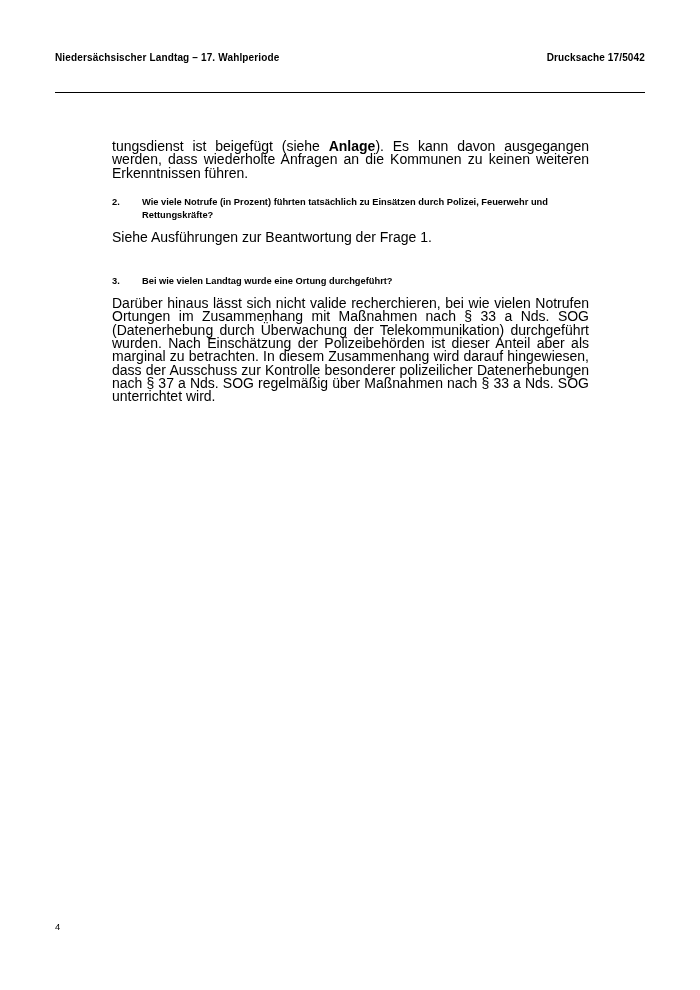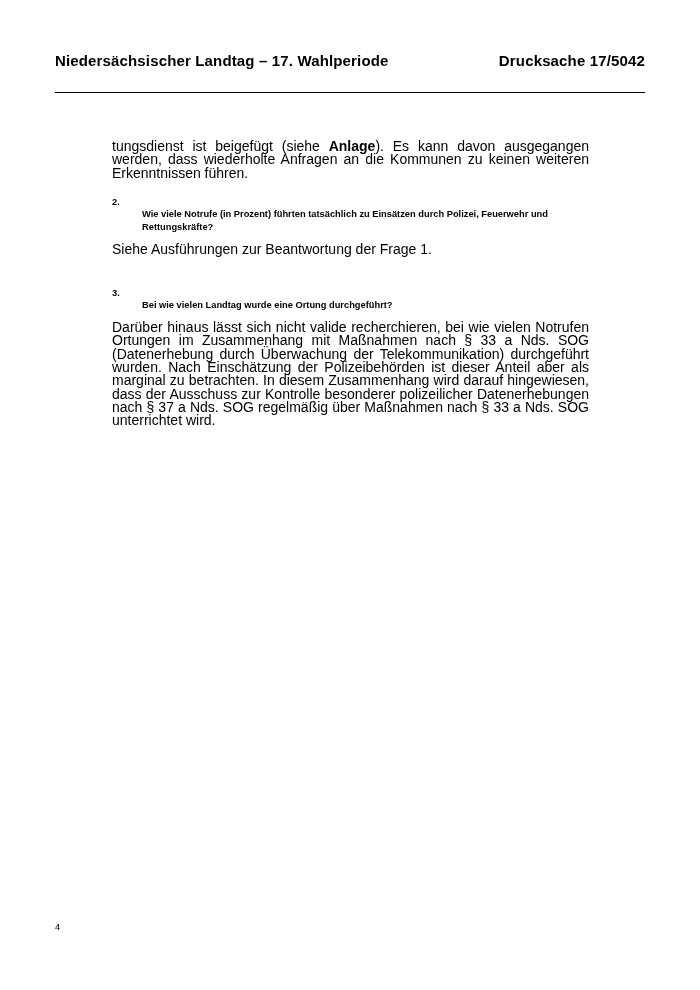--- a/index.html
+++ b/index.html
@@ -19,21 +19,21 @@
     overflow: hidden;
   }
   .header {
     position: absolute;
     top: 52px;
     left: 55px;
     right: 55px;
     display: flex;
     justify-content: space-between;
     align-items: baseline;
-    font-size: 15px;
+    font-size: 10px;
     font-weight: bold;
     letter-spacing: 0.15px;
   }
   .header-rule {
     position: absolute;
     top: 92px;
     left: 55px;
     right: 55px;
     height: 1px;
     background: #000000;
@@ -58,21 +58,20 @@
     line-height: 13.3px;
     font-weight: bold;
   }
   .q .num {
     width: 30px;
     flex: 0 0 30px;
   }
   .q .qtext {
     flex: 1 1 auto;
     text-align: left;
-    margin-top: 12px;
   }
   .q-3 {
     margin-top: 30px;
   }
   .spacer-answer {
     margin-bottom: 24px;
   }
   .para-block {
     margin-top: 4px;
   }

